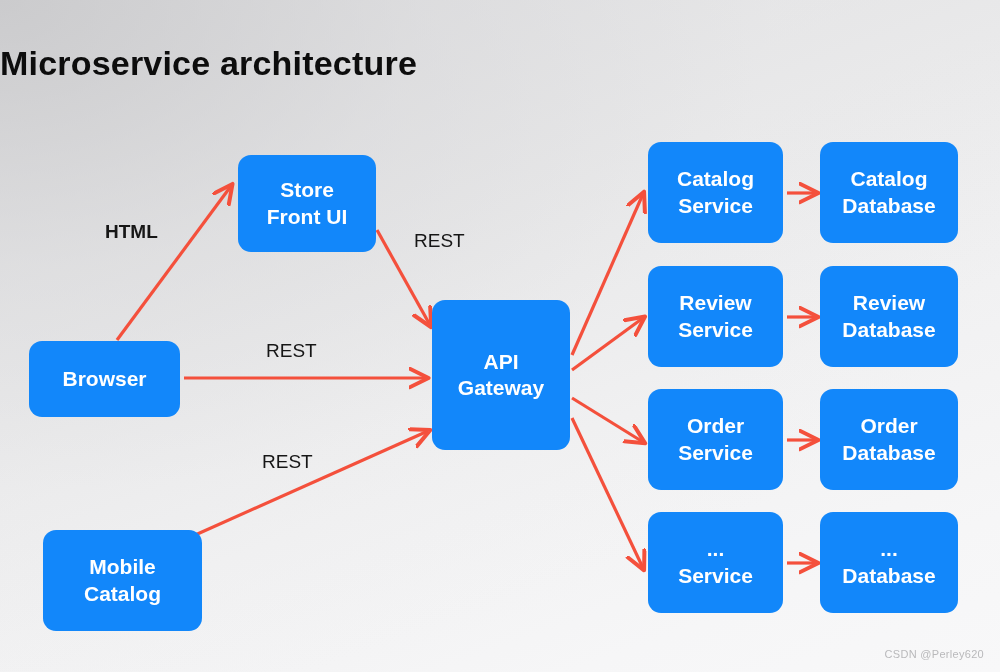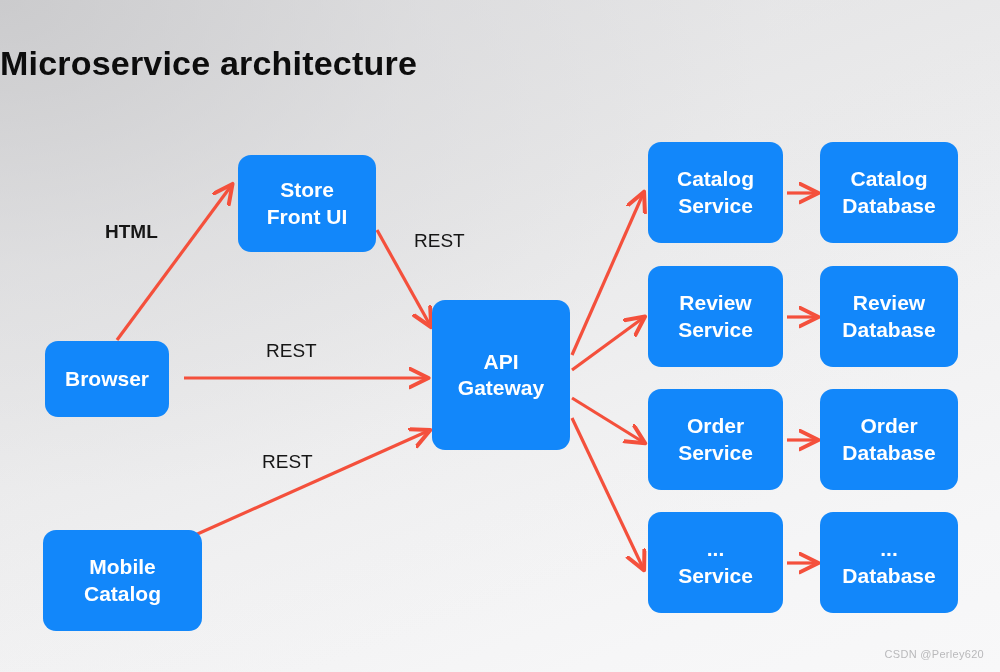--- a/index.html
+++ b/index.html
@@ -110,21 +110,21 @@
     </g>
   </svg>
 
   <div class="node" style="left:238px; top:145px; width:138px; height:97px;margin-top:10px;">
     <span>
       <span>Store</span>
       <span class="l2">Front UI</span>
     </span>
   </div>
 
-  <div class="node" style="left:45px; top:341px; width:124px; height:76px;justify-content:center;">
+  <div class="node" style="left:29px; top:341px; width:151px; height:76px;justify-content:center;">
     <span>
       <span>Browser</span>
     </span>
   </div>
 
   <div class="node" style="left:43px; top:530px; width:159px; height:101px;">
     <span>
       <span>Mobile</span>
       <span class="l2">Catalog</span>
     </span>

